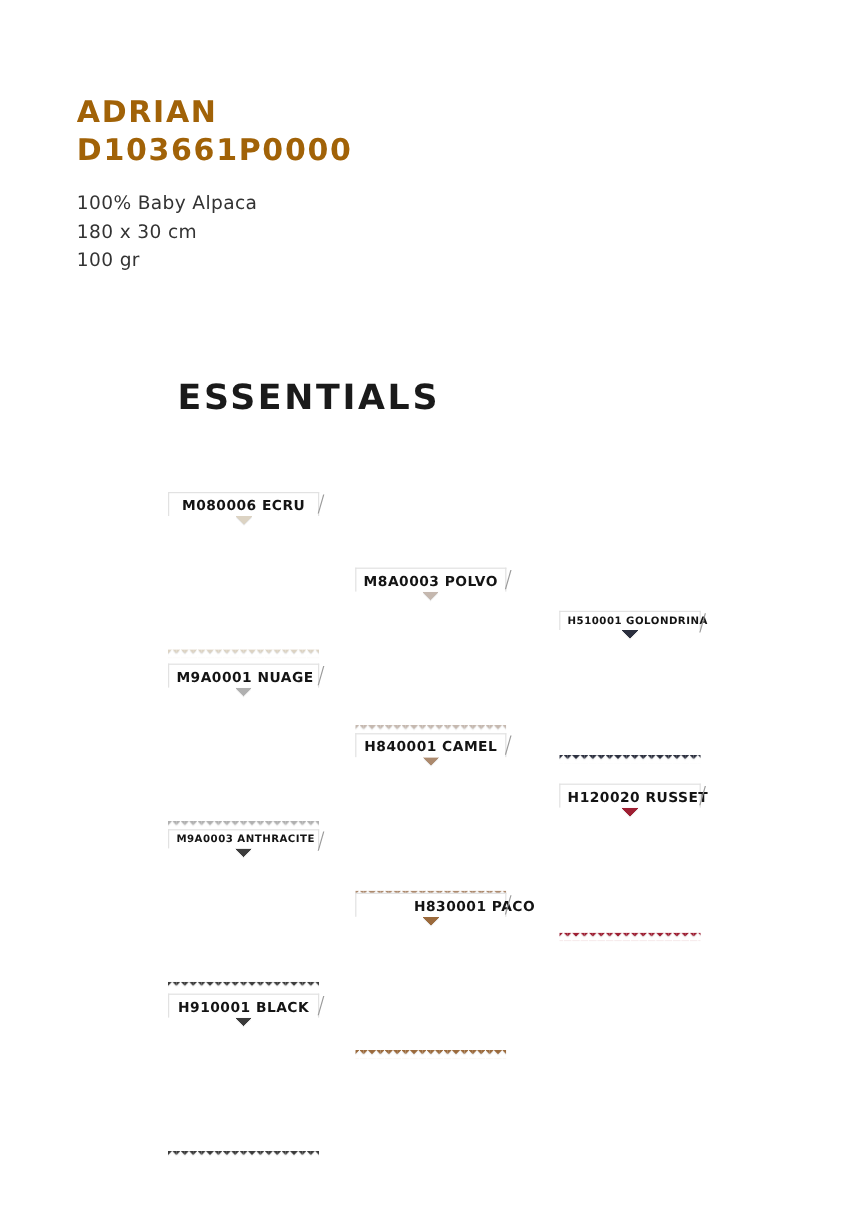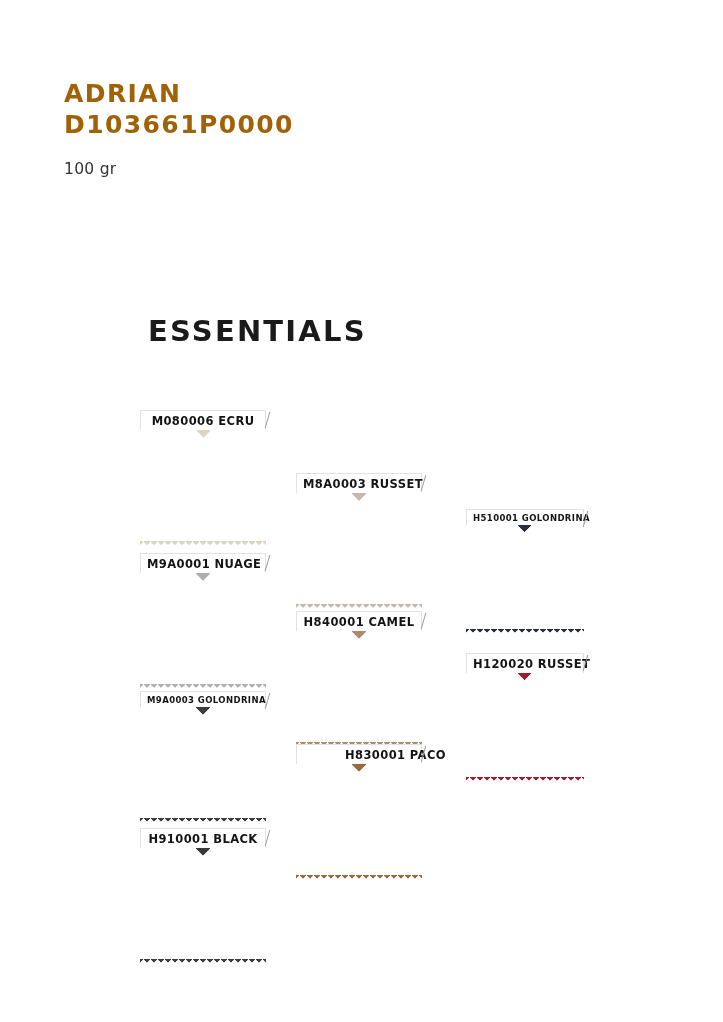--- a/index.html
+++ b/index.html
@@ -107,20 +107,22 @@
     filter: drop-shadow(0 1px 0.5px rgba(0,0,0,0.10));
   }
 </style>
 </head>
 <body>
 
 <div class="header">
   <div class="title-line">ADRIAN</div>
   <div class="title-line">D103661P0000</div>
   <div class="spec-block">
+    <div class="spec-line">100% Baby Alpaca</div>
+    <div class="spec-line">180 x 30 cm</div>
     <div class="spec-line">100 gr</div>
   </div>
 </div>
 
 <div class="section-title">ESSENTIALS</div>
 
 <div id="swatch-layer">
     <div class="swatch" style="left: 140px; top: 382px; width: 126px;">
       <div class="swatch-label" style="font-size: 11.5px;">M080006 ECRU</div>
       <div class="chip-wrap">
@@ -129,35 +131,35 @@
       </div>
     </div>
     <div class="swatch" style="left: 140px; top: 525px; width: 126px;">
       <div class="swatch-label" style="font-size: 11.5px; text-align: center;">M9A0001 NUAGE</div>
       <div class="chip-wrap">
         <div class="swatch-chip" style="height: 112px; background: rgb(176, 176, 176); mask-image: conic-gradient(from -45deg at 50% 7px, rgb(0, 0, 0) 90deg, transparent 0deg);"></div>
         <div class="chip-teeth" style="background: rgb(176, 176, 176); mask-image: linear-gradient(135deg, rgb(0, 0, 0) 25%, transparent 25%), linear-gradient(225deg, rgb(0, 0, 0) 25%, transparent 25%); mask-size: 7px 7px; mask-repeat: repeat-x;"></div>
       </div>
     </div>
     <div class="swatch" style="left: 140px; top: 663px; width: 126px;">
-      <div class="swatch-label" style="font-size: 8.5px;">M9A0003 GOLONDRINA</div>
+      <div class="swatch-label" style="font-size: 8.5px;">M9A0003 ANTHRACITE</div>
       <div class="chip-wrap">
         <div class="swatch-chip" style="height: 112px; background: rgb(60, 60, 60); mask-image: conic-gradient(from -45deg at 50% 7px, rgb(0, 0, 0) 90deg, transparent 0deg);"></div>
         <div class="chip-teeth" style="background: rgb(60, 60, 60); mask-image: linear-gradient(135deg, rgb(0, 0, 0) 25%, transparent 25%), linear-gradient(225deg, rgb(0, 0, 0) 25%, transparent 25%); mask-size: 7px 7px; mask-repeat: repeat-x;"></div>
       </div>
     </div>
     <div class="swatch" style="left: 140px; top: 800px; width: 126px;">
       <div class="swatch-label" style="font-size: 11.5px;">H910001 BLACK</div>
       <div class="chip-wrap">
         <div class="swatch-chip" style="height: 112px; background: rgb(58, 58, 58); mask-image: conic-gradient(from -45deg at 50% 7px, rgb(0, 0, 0) 90deg, transparent 0deg);"></div>
         <div class="chip-teeth" style="background: rgb(58, 58, 58); mask-image: linear-gradient(135deg, rgb(0, 0, 0) 25%, transparent 25%), linear-gradient(225deg, rgb(0, 0, 0) 25%, transparent 25%); mask-size: 7px 7px; mask-repeat: repeat-x;"></div>
       </div>
     </div>
     <div class="swatch" style="left: 296px; top: 445px; width: 126px;">
-      <div class="swatch-label" style="font-size: 11.5px;">M8A0003 RUSSET</div>
+      <div class="swatch-label" style="font-size: 11.5px;">M8A0003 POLVO</div>
       <div class="chip-wrap">
         <div class="swatch-chip" style="height: 112px; background: rgb(197, 184, 175); mask-image: conic-gradient(from -45deg at 50% 7px, rgb(0, 0, 0) 90deg, transparent 0deg);"></div>
         <div class="chip-teeth" style="background: rgb(197, 184, 175); mask-image: linear-gradient(135deg, rgb(0, 0, 0) 25%, transparent 25%), linear-gradient(225deg, rgb(0, 0, 0) 25%, transparent 25%); mask-size: 7px 7px; mask-repeat: repeat-x;"></div>
       </div>
     </div>
     <div class="swatch" style="left: 296px; top: 583px; width: 126px;">
       <div class="swatch-label" style="font-size: 11.5px;">H840001 CAMEL</div>
       <div class="chip-wrap">
         <div class="swatch-chip" style="height: 112px; background: rgb(172, 138, 110); mask-image: conic-gradient(from -45deg at 50% 7px, rgb(0, 0, 0) 90deg, transparent 0deg);"></div>
         <div class="chip-teeth" style="background: rgb(172, 138, 110); mask-image: linear-gradient(135deg, rgb(0, 0, 0) 25%, transparent 25%), linear-gradient(225deg, rgb(0, 0, 0) 25%, transparent 25%); mask-size: 7px 7px; mask-repeat: repeat-x;"></div>

